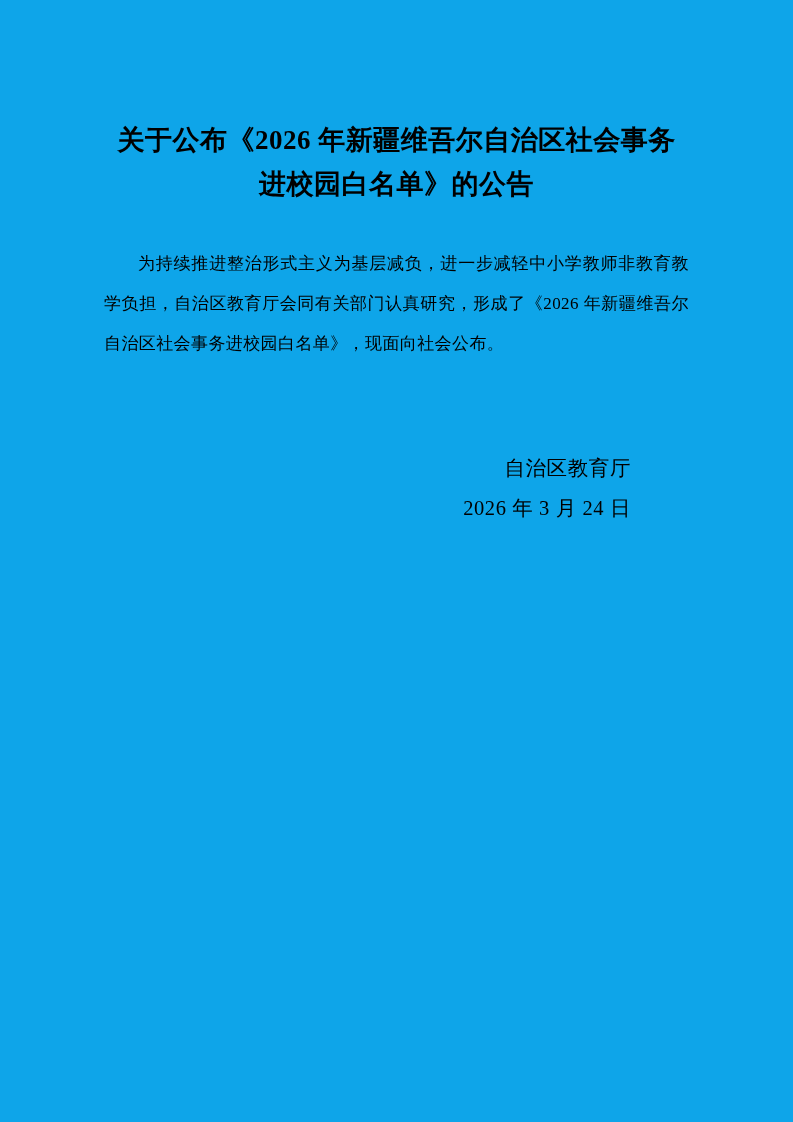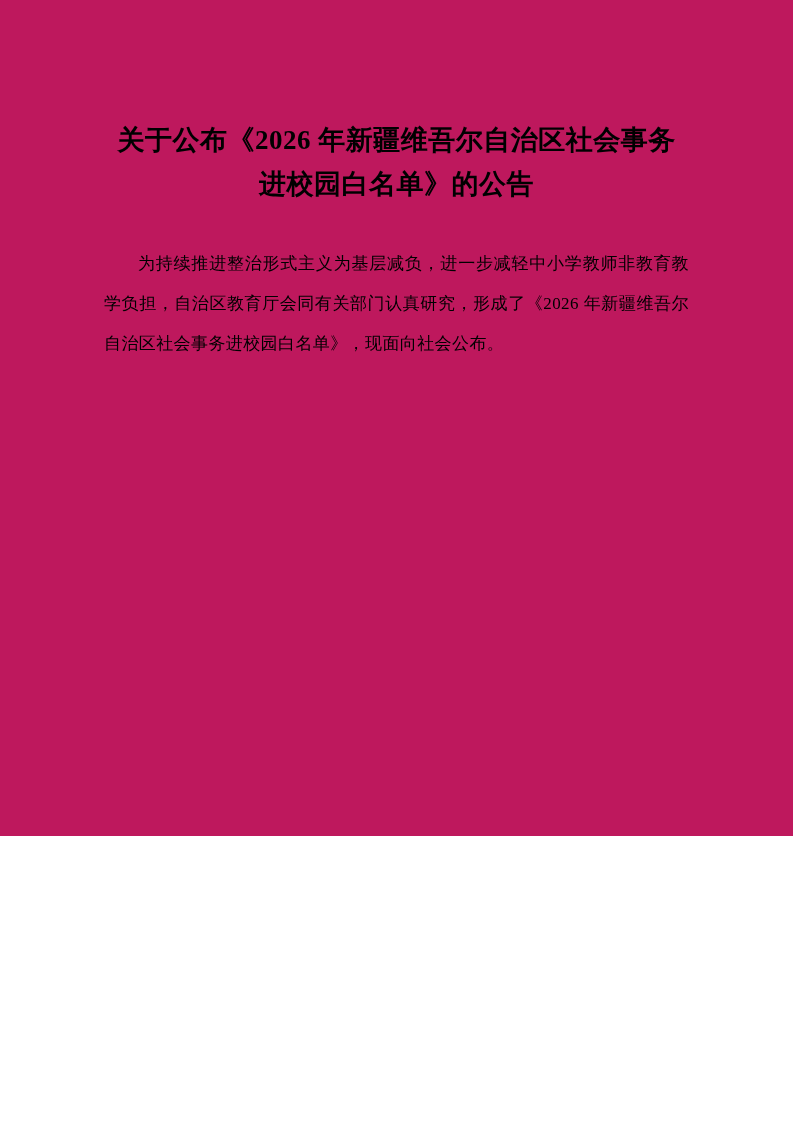--- a/index.html
+++ b/index.html
@@ -10,25 +10,25 @@
   body {
     width: 793px;
     height: 1122px;
     font-family: "Liberation Serif", "DejaVu Serif", serif;
     color: #000000;
     position: relative;
     overflow: hidden;
   }
   .page {
     width: 793px;
-    height: 836px;
+    height: 1122px;
     box-sizing: border-box;
     padding: 0;
     position: relative;
-    background: #be185d;
+    background: #0ea5e9;
   }
   .doc-body {
     position: absolute;
     left: 104px;
     top: 0;
     width: 585px;
   }
   .doc-title {
     margin: 0;
     padding-top: 118px;
@@ -71,15 +71,19 @@
 </head>
 <body>
 
 <div class="page">
   <div class="doc-body">
 
     <h1 class="doc-title">关于公布《2026 年新疆维吾尔自治区社会事务进校园白名单》的公告</h1>
 
     <p class="doc-paragraph para-spacer-top">为持续推进整治形式主义为基层减负，进一步减轻中小学教师非教育教学负担，自治区教育厅会同有关部门认真研究，形成了《2026 年新疆维吾尔自治区社会事务进校园白名单》，现面向社会公布。</p>
 
+    <div class="signature-block">
+      <div class="signature-line sig-issuer">自治区教育厅</div>
+      <div class="signature-line sig-date">2026 年 3 月 24 日</div>
+    </div>
 
   </div>
 </div>
 
 </body></html>

